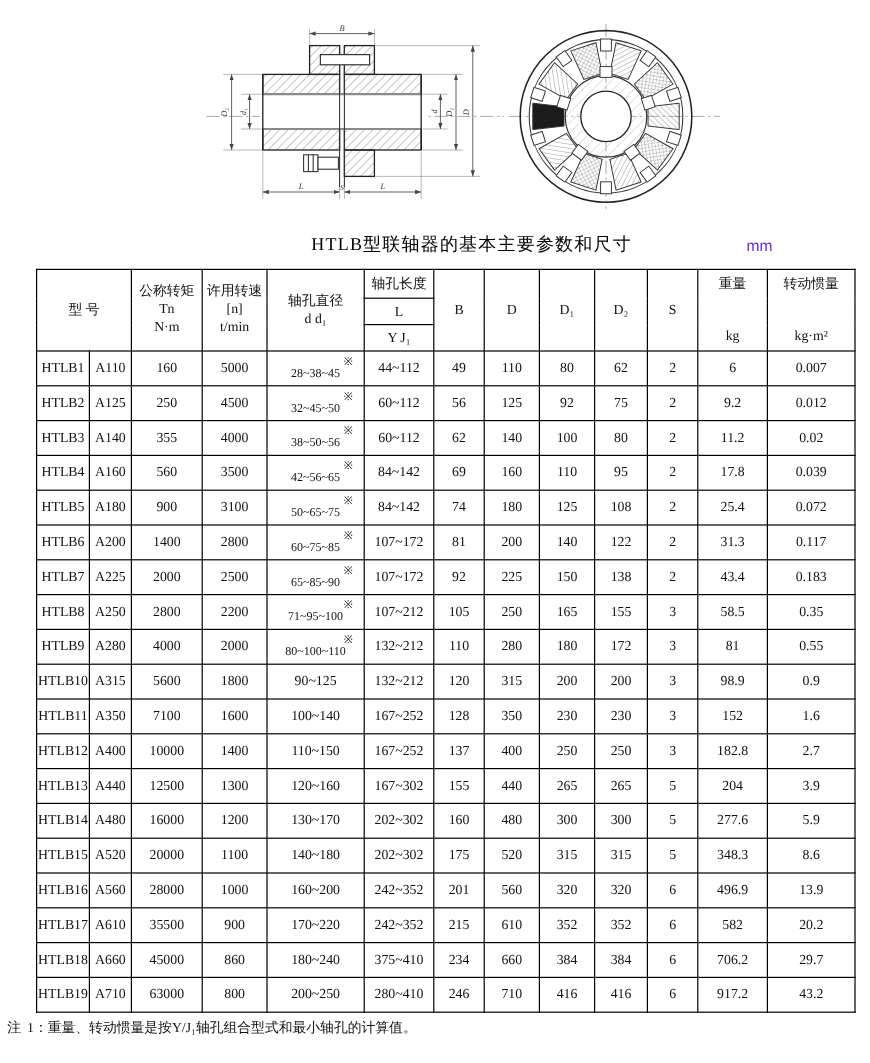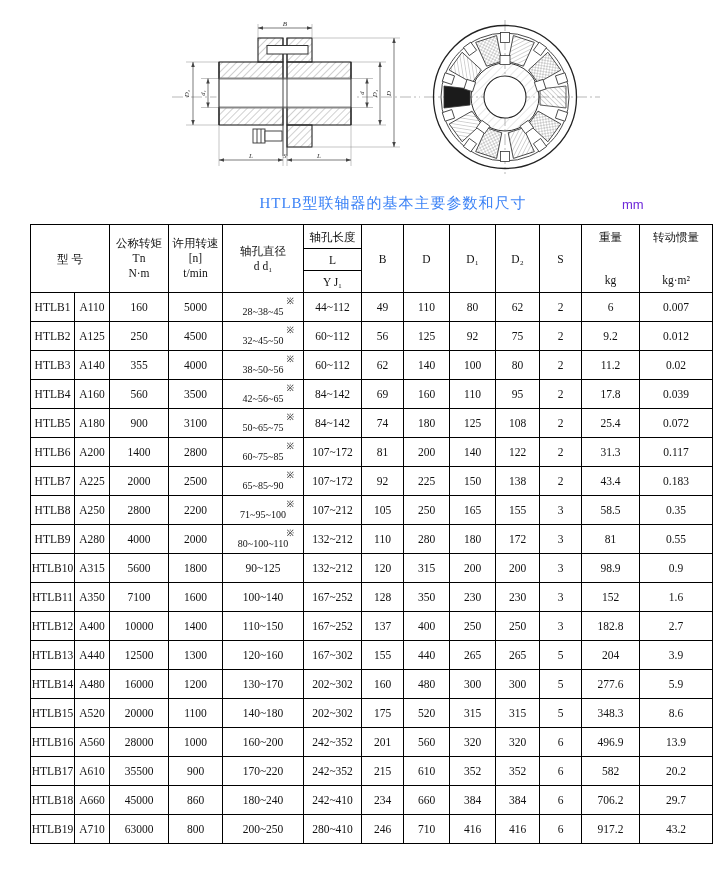--- a/index.html
+++ b/index.html
@@ -9,21 +9,21 @@
     -webkit-font-smoothing:antialiased;
   }
   .page{position:absolute;inset:0;overflow:hidden;}
 
   
   .svg-left{position:absolute;left:170px;top:8px;}
   .svg-right{position:absolute;left:424px;top:18px;}
 
   
   .title-row{position:absolute;top:194px;left:30px;width:682px;text-align:center;}
-  .page-title{font-size:15px;letter-spacing:1px;color:#3b82f6;display:inline-block;margin-left:44px;}
+  .page-title{font-size:15px;letter-spacing:1px;color:#000000;display:inline-block;margin-left:44px;}
   .unit-label{position:absolute;top:197px;left:622px;font-size:13px;color:#6d28d9;
               font-family:"Liberation Sans","DejaVu Sans",sans-serif;}
 
   
   table.params{
     position:absolute;top:224px;left:30px;width:682px;
     border-collapse:collapse;table-layout:fixed;
     border:1.5px solid #000;
   }
   table.params th,table.params td{
@@ -536,21 +536,21 @@
           <td>6</td>
           <td>582</td>
           <td>20.2</td>
         </tr>
         <tr>
           <td>HTLB18</td>
           <td>A660</td>
           <td>45000</td>
           <td>860</td>
           <td>180~240</td>
-          <td>242~410</td>
+          <td>375~410</td>
           <td>234</td>
           <td>660</td>
           <td>384</td>
           <td>384</td>
           <td>6</td>
           <td>706.2</td>
           <td>29.7</td>
         </tr>
         <tr>
           <td>HTLB19</td>
@@ -564,15 +564,18 @@
           <td>416</td>
           <td>416</td>
           <td>6</td>
           <td>917.2</td>
           <td>43.2</td>
         </tr>
       </tbody>
   </table>
 
   <div class="notes">
+    <div class="note-line">
+      <span class="note-prefix">注</span><span>1：重量、转动惯量是按Y/J₁轴孔组合型式和最小轴孔的计算值。</span>
+    </div>
   </div>
 
 </div>
 
 </body></html>

